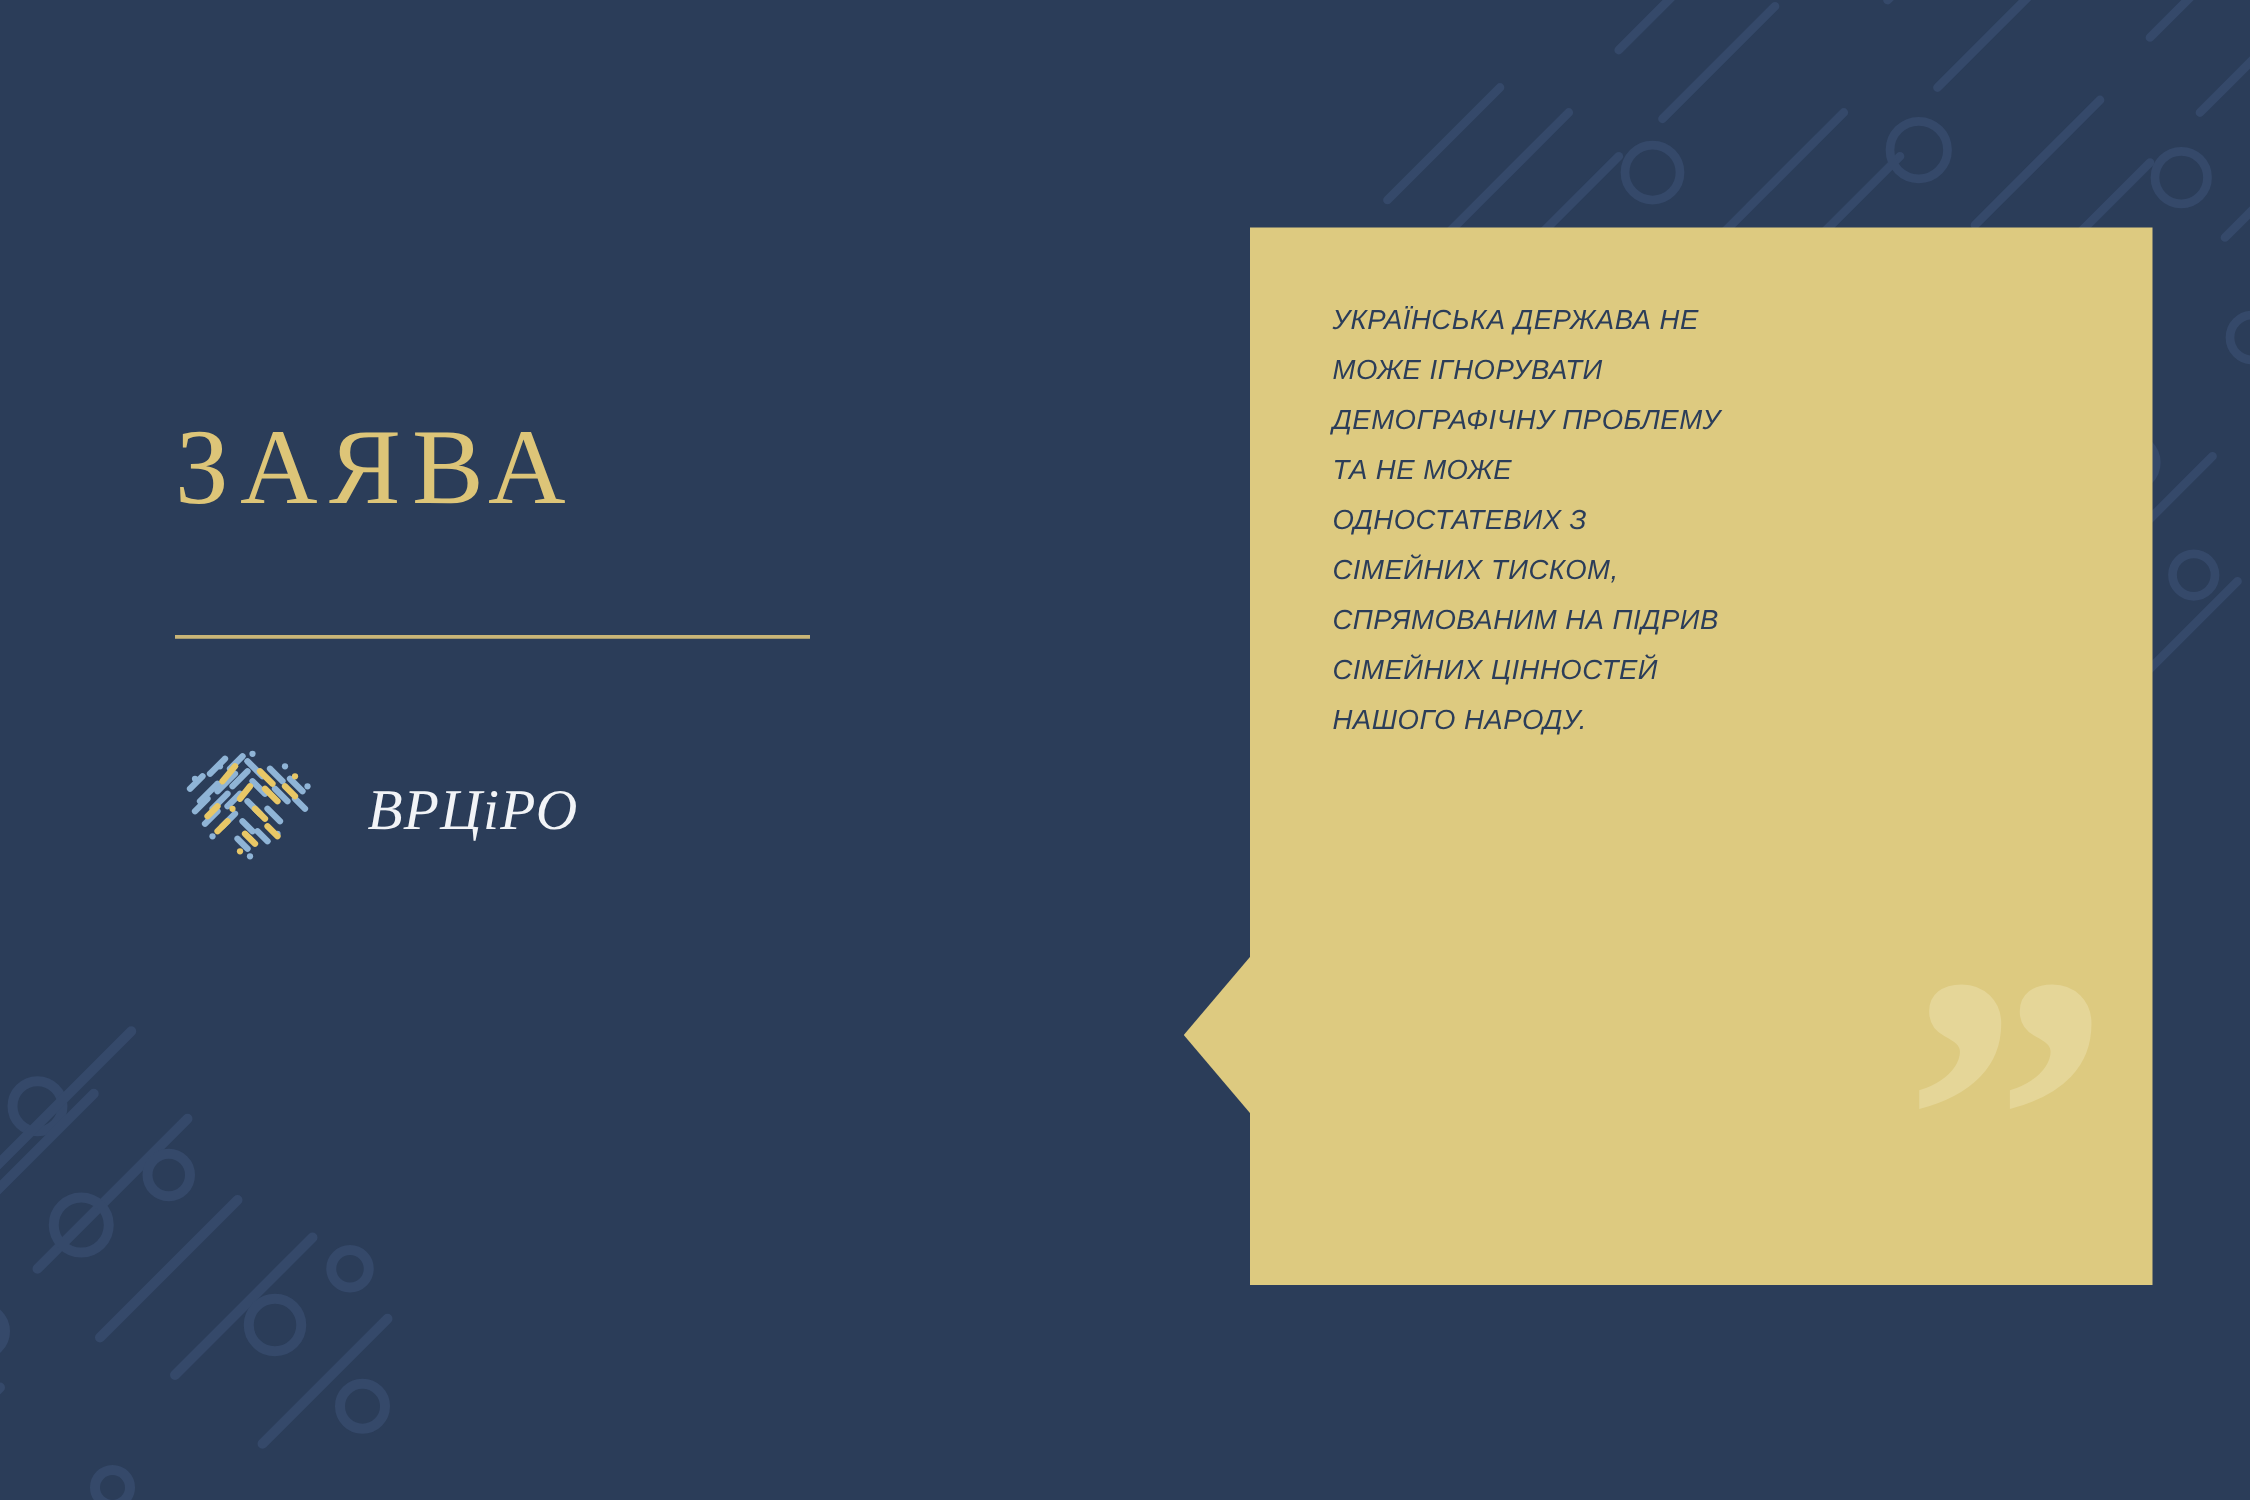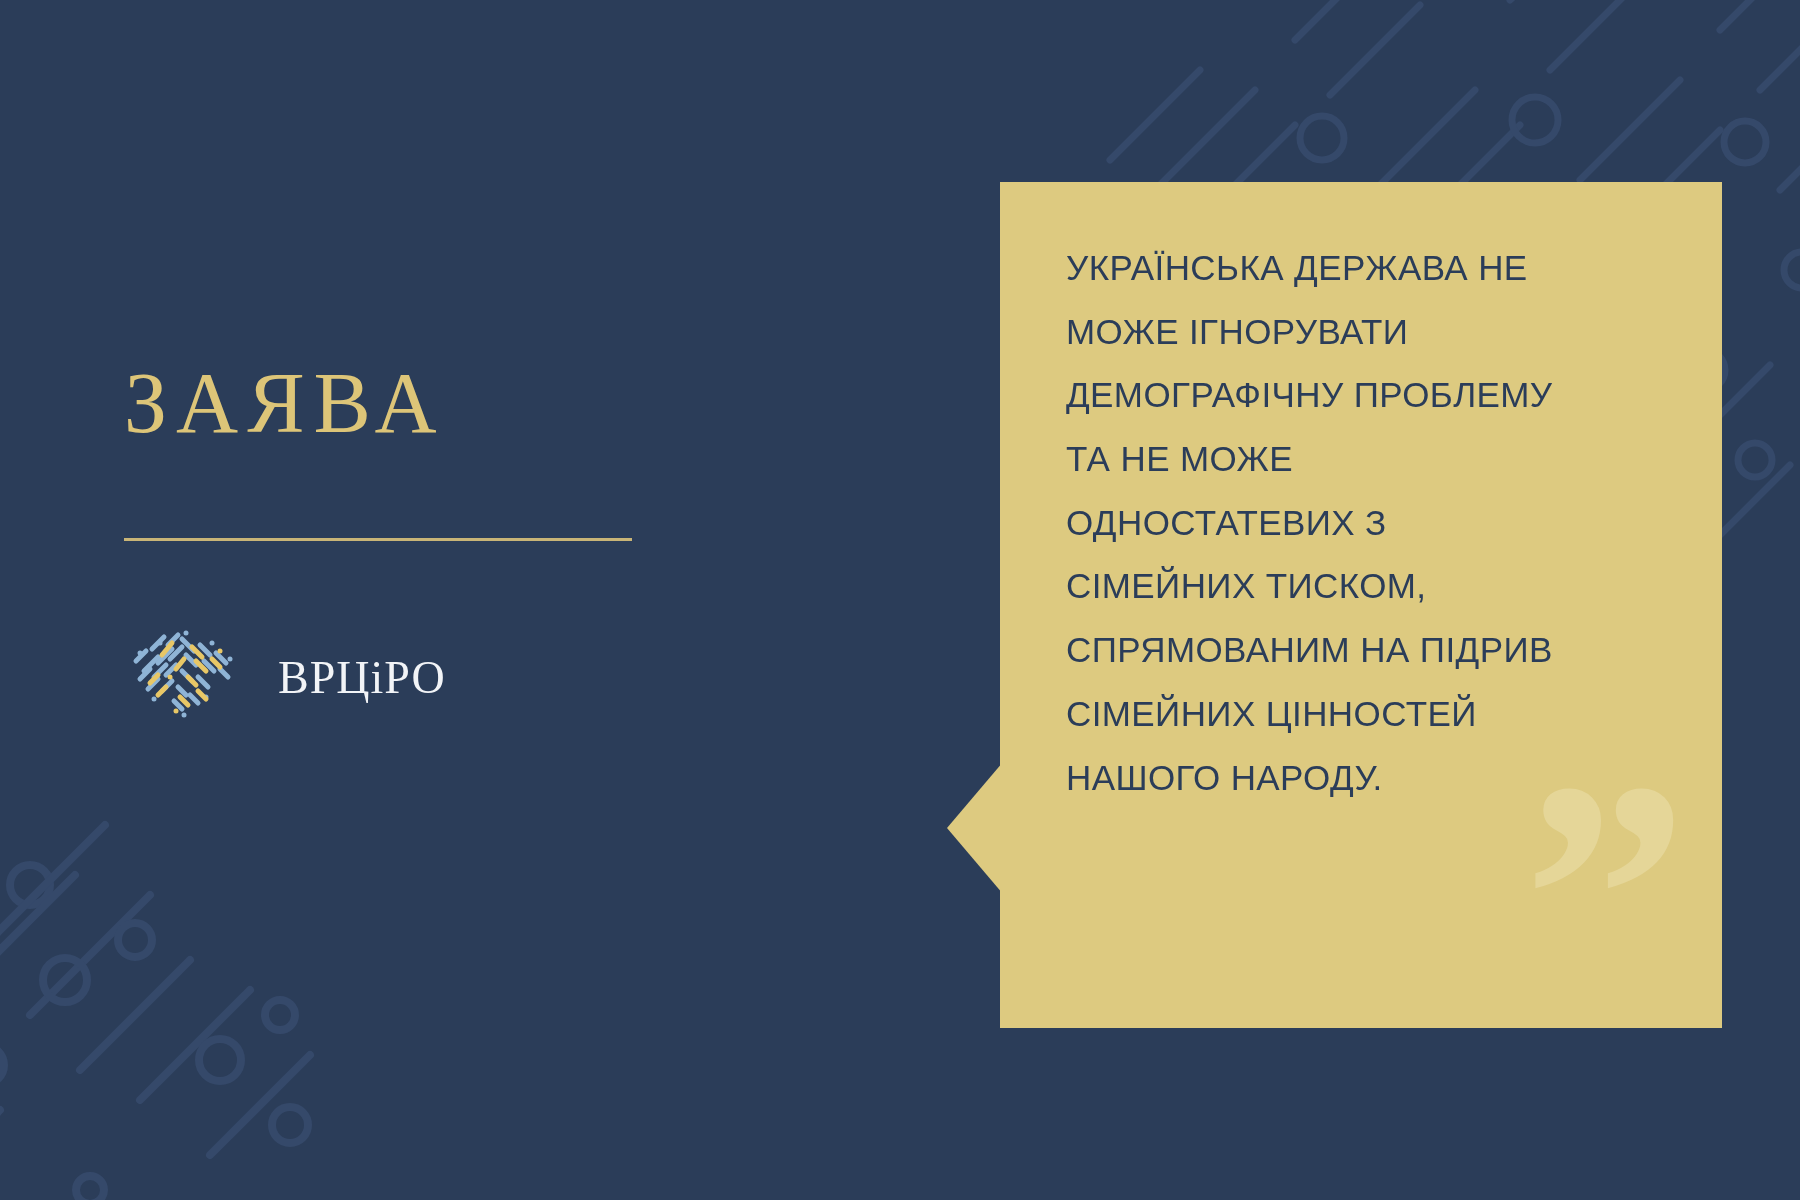--- a/index.html
+++ b/index.html
@@ -37,24 +37,23 @@
   #pattern-right-mid {
     top: 330px;
     right: -30px;
     width: 180px;
     height: 260px;
   }
 
   
   #left-col {
     position: absolute;
-    left: 124px;
+    left: 140px;
     top: 330px;
     width: 700px;
-    margin-top: 30px;
   }
   #page-title {
     color: #ddc578;
     font-family: "Liberation Serif", serif;
     font-size: 86px;
     line-height: 1;
     letter-spacing: 9px;
     font-weight: 400;
     margin: 0 0 92px 0;
     white-space: nowrap;
@@ -75,20 +74,21 @@
     margin-top: 78px;
     width: 508px;
     height: 3px;
     background: #c9b577;
   }
   #brand {
     margin-top: 84px;
     display: flex;
     align-items: center;
     gap: 26px;
+    font-style: italic;
   }
   #brand-mark {
     width: 128px;
     height: 104px;
     flex: none;
   }
   #brand-name {
     color: #f2f4f7;
     font-family: "Liberation Serif", serif;
     font-size: 46px;
@@ -116,22 +116,23 @@
     background: #ddca80;
     clip-path: polygon(100% 0%, 100% 100%, 0% 50%);
     z-index: 3;
   }
   #quote-text {
     position: absolute;
     left: 1066px;
     top: 236px;
     width: 600px;
     color: #2b3d59;
-    font-size: 35px;
+    font-size: 22px;
     line-height: 1.82;
+    font-style: italic;
     font-weight: 400;
     letter-spacing: 0.4px;
     z-index: 5;
   }
   #quote-text .qline {
     display: block;
     white-space: nowrap;
   }
   #quote-decoration {
     position: absolute;

